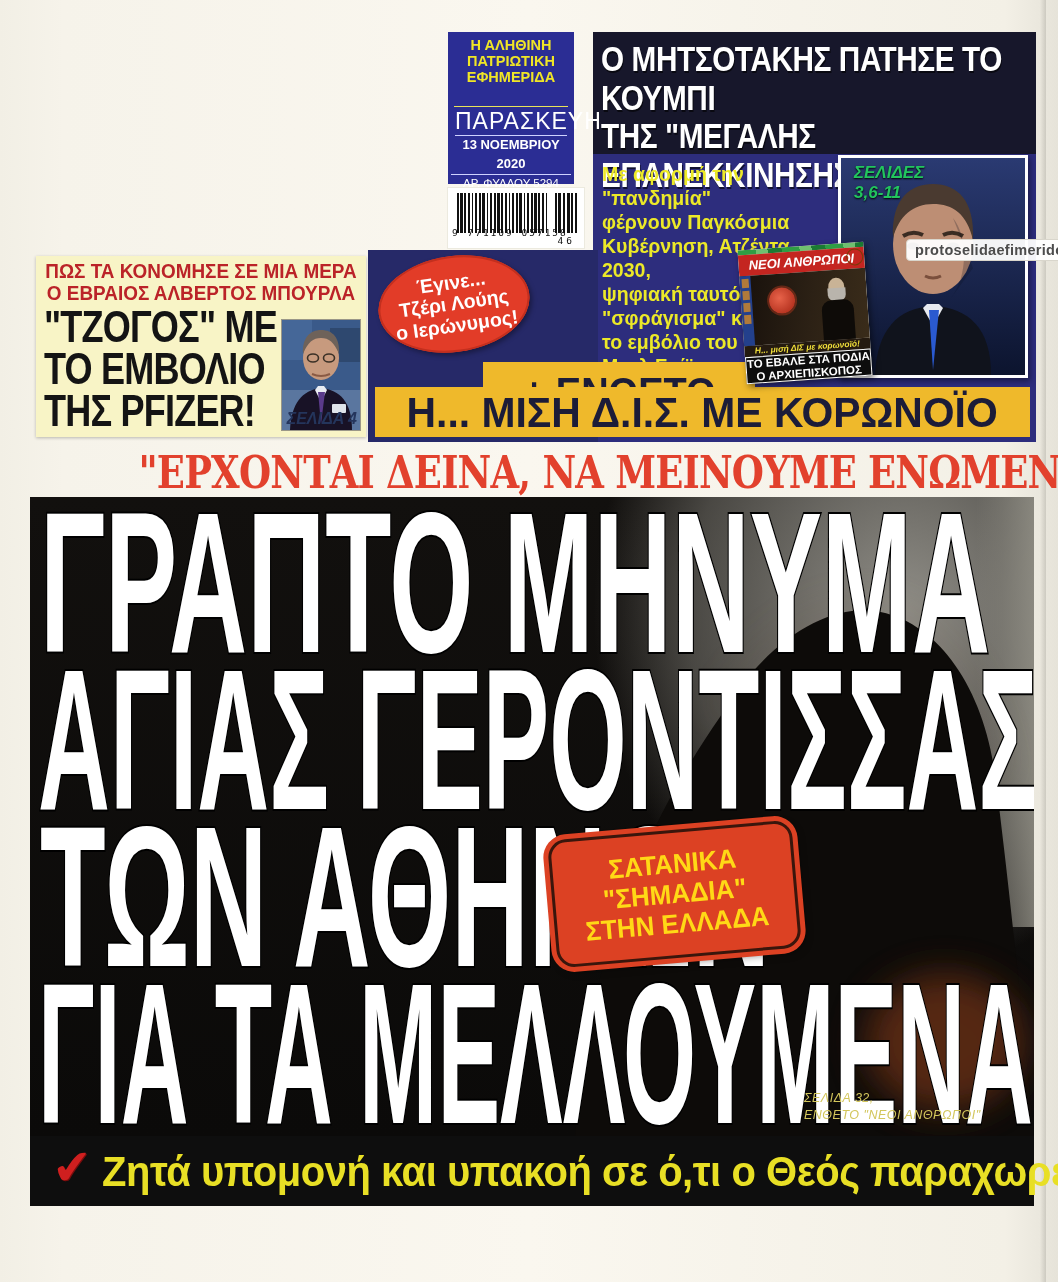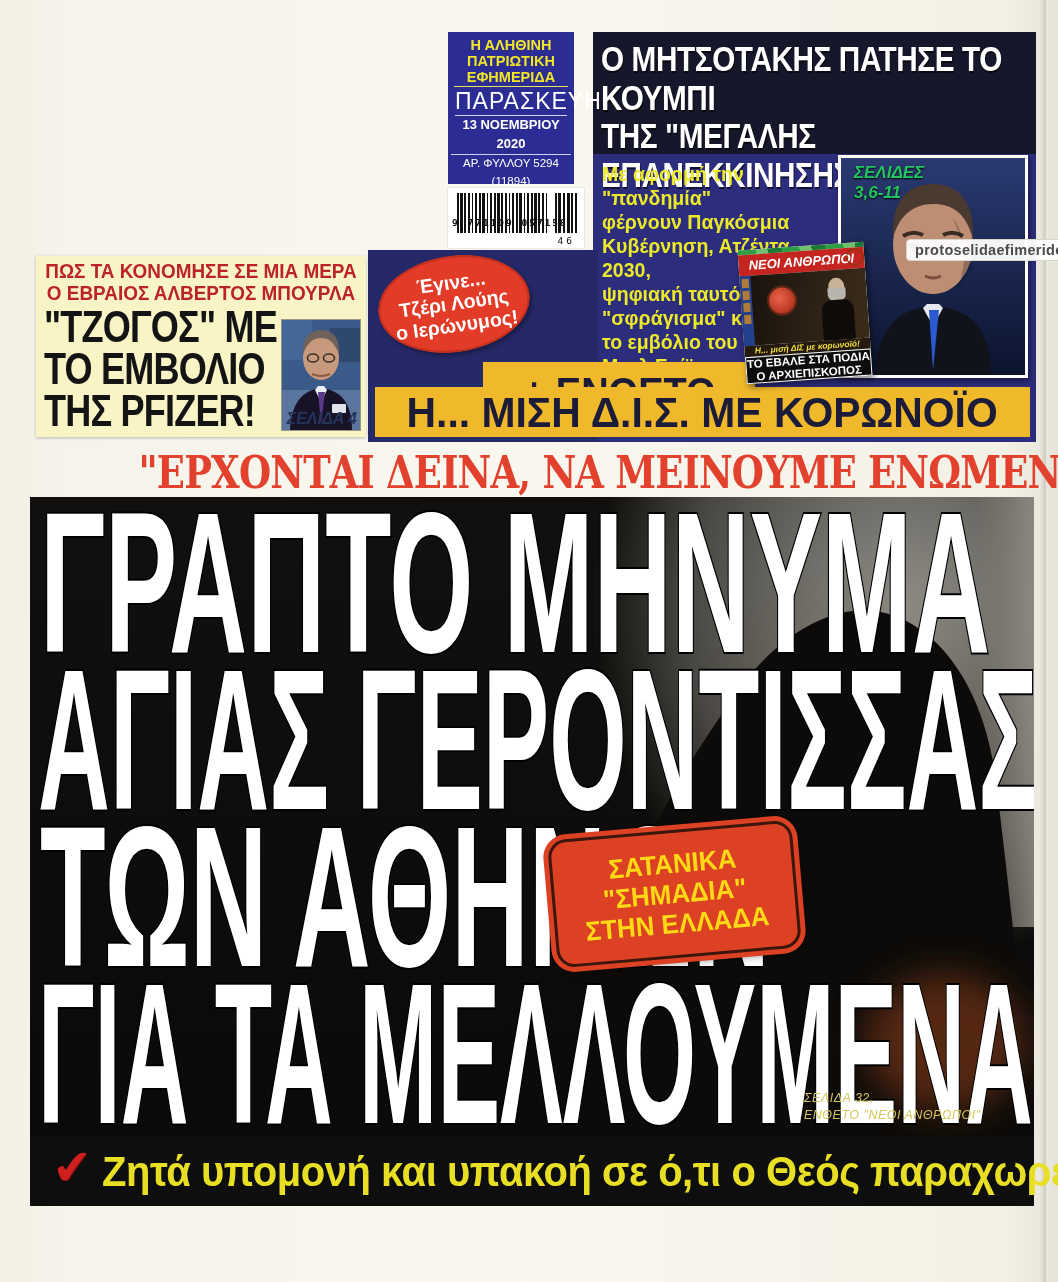--- a/index.html
+++ b/index.html
@@ -17,34 +17,34 @@
   #masthead-box { left:36px; top:30px; width:397px; height:220px;
     background:#2b2d94; border-radius:3px; overflow:hidden; text-align:center; z-index:2; }
   #masthead-top { font-family:"Liberation Serif", serif; font-weight:bold; color:#ffffff;
     font-size:72px; line-height:1.0; margin-top:6px; letter-spacing:0px; transform:scaleX(0.92); }
   #masthead-main { font-family:"Liberation Serif", serif; font-weight:bold; color:#f5e116;
     font-size:176px; line-height:0.82; margin-top:-14px; letter-spacing:4px; transform:scaleX(0.98); }
 
   #info-box { left:448px; top:32px; width:126px; height:152px; background:#2b2d94;
     text-align:center; color:#fff; z-index:2; padding-top:5px; }
   #info-tagline { color:#f0e626; font-weight:bold; font-size:14.5px; line-height:1.12;
-    border-bottom:1px solid #e8e35a; padding-bottom:0; margin:0 6px; }
+    border-bottom:1px solid #e8e35a; padding-bottom:20px; margin:0 6px; }
   #info-day { font-size:23px; letter-spacing:1px; line-height:1.25; border-bottom:1px solid #cfd2ff; margin:0 7px; }
   #info-date { font-size:13px; font-weight:bold; line-height:1.45; border-bottom:1px solid #cfd2ff; margin:0 3px; }
   #info-issue { font-size:11.5px; line-height:1.55; border-bottom:1px solid #cfd2ff; margin:0 6px; }
   #info-price { font-size:15px; font-weight:bold; line-height:1.55; letter-spacing:1px; }
 
   #barcode-box { left:448px; top:188px; width:136px; height:60px; background:#fff; z-index:2;
     box-shadow:0 0 0 1px #eceadf; }
   .bars-main { position:absolute; left:9px; top:5px; width:92px; height:40px;
     background:repeating-linear-gradient(90deg,#111 0 1.6px,#fff 1.6px 3.2px,#111 3.2px 5.6px,#fff 5.6px 7.4px); }
   .bars-addon { position:absolute; right:7px; top:5px; width:22px; height:40px;
     background:repeating-linear-gradient(90deg,#111 0 1.8px,#fff 1.8px 3.4px,#111 3.4px 6.4px,#fff 6.4px 8.2px); }
-  #barcode-digits { position:absolute; left:4px; bottom:20px; font-family:"DejaVu Sans Mono", monospace;
-    font-size:9.5px; letter-spacing:2px; color:#111;font-weight:bold; }
+  #barcode-digits { position:absolute; left:4px; bottom:10px; font-family:"DejaVu Sans Mono", monospace;
+    font-size:9.5px; letter-spacing:2px; color:#111; }
   #barcode-extra { position:absolute; right:9px; bottom:2px; font-family:"DejaVu Sans Mono", monospace;
     font-size:9.5px; letter-spacing:3px; color:#111; }
 
   
   #top-story-box { left:593px; top:32px; width:443px; height:410px; background:#2d2d7d; z-index:1; }
   #top-story-headline-bg { position:absolute; left:0; top:0; width:100%; height:122px; background:#17172b; }
   #top-story-headline { position:absolute; left:8px; top:8px; width:500px; color:#fff; font-weight:bold;
     font-size:35px; line-height:1.1; transform:scaleX(0.85); transform-origin:left top;
     letter-spacing:-0.5px; text-shadow:1px 2px 0 rgba(0,0,0,.6); }
   #top-story-subtext { position:absolute; left:9px; top:130px; width:260px; color:#ece928; font-weight:bold;

